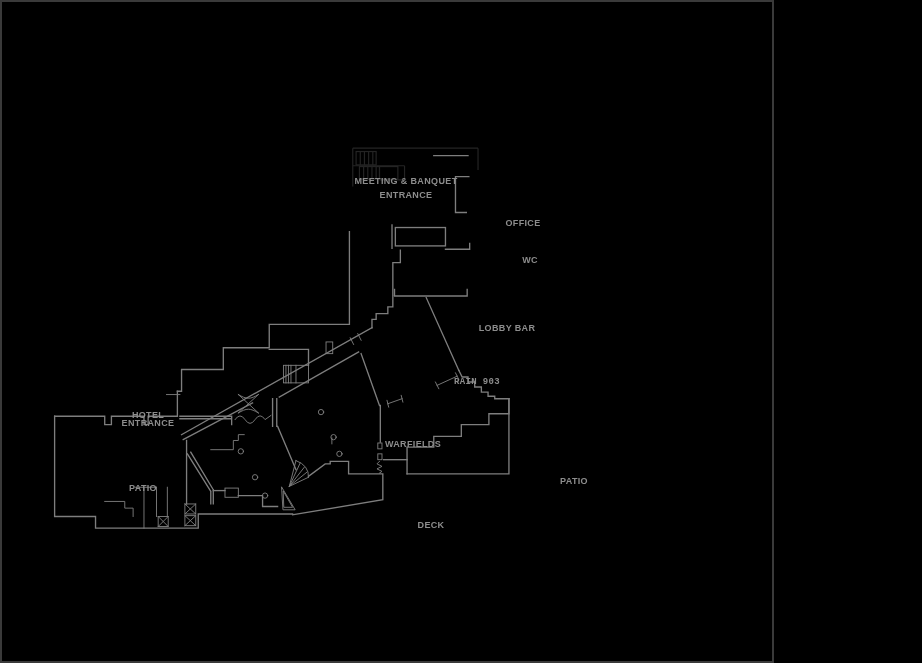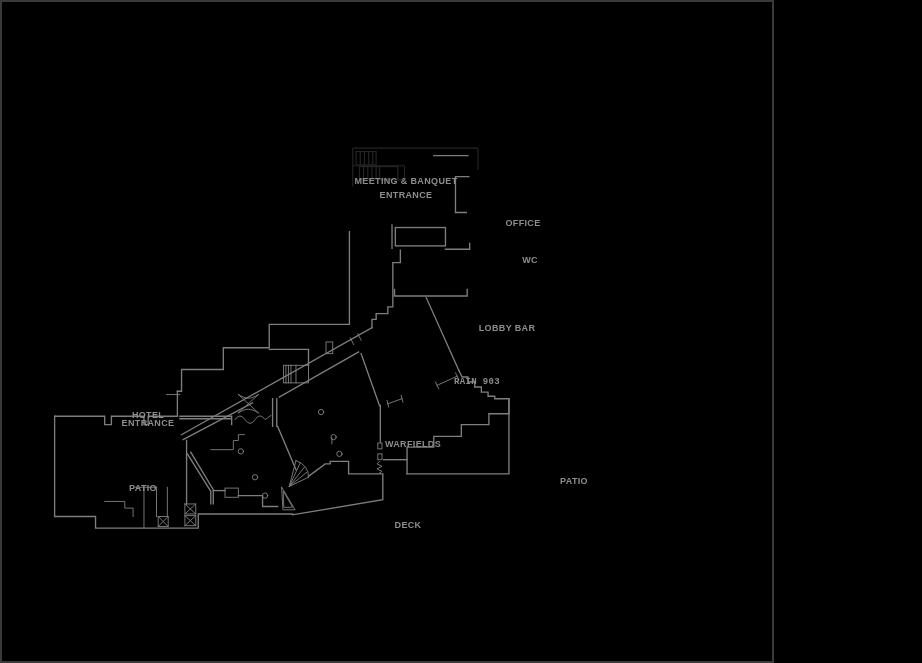--- a/index.html
+++ b/index.html
@@ -144,15 +144,15 @@
     <div class="lab" style="left: 404px; top: 193px;">ENTRANCE</div>
     <div class="lab" style="left: 521px; top: 221px;">OFFICE</div>
     <div class="lab" style="left: 528px; top: 258px;">WC</div>
     <div class="lab" style="left: 505px; top: 326px;">LOBBY BAR</div>
     <div class="lab" style="left: 475px; top: 380px; font-family: Liberation Mono, monospace;">RAIN 903</div>
     <div class="lab" style="left: 146px; top: 405px; margin-top: 8px;">HOTEL</div>
     <div class="lab" style="left: 146px; top: 421px;">ENTRANCE</div>
     <div class="lab" style="left: 141px; top: 486px;">PATIO</div>
     <div class="lab" style="left: 411px; top: 442px;">WARFIELDS</div>
     <div class="lab" style="left: 559px; top: 479px; margin-left: 13px;">PATIO</div>
-    <div class="lab" style="left: 406px; top: 523px;">DECK</div>
+    <div class="lab" style="left: 429px; top: 523px;">DECK</div>
   </div>
 </div>
 
 </body></html>

